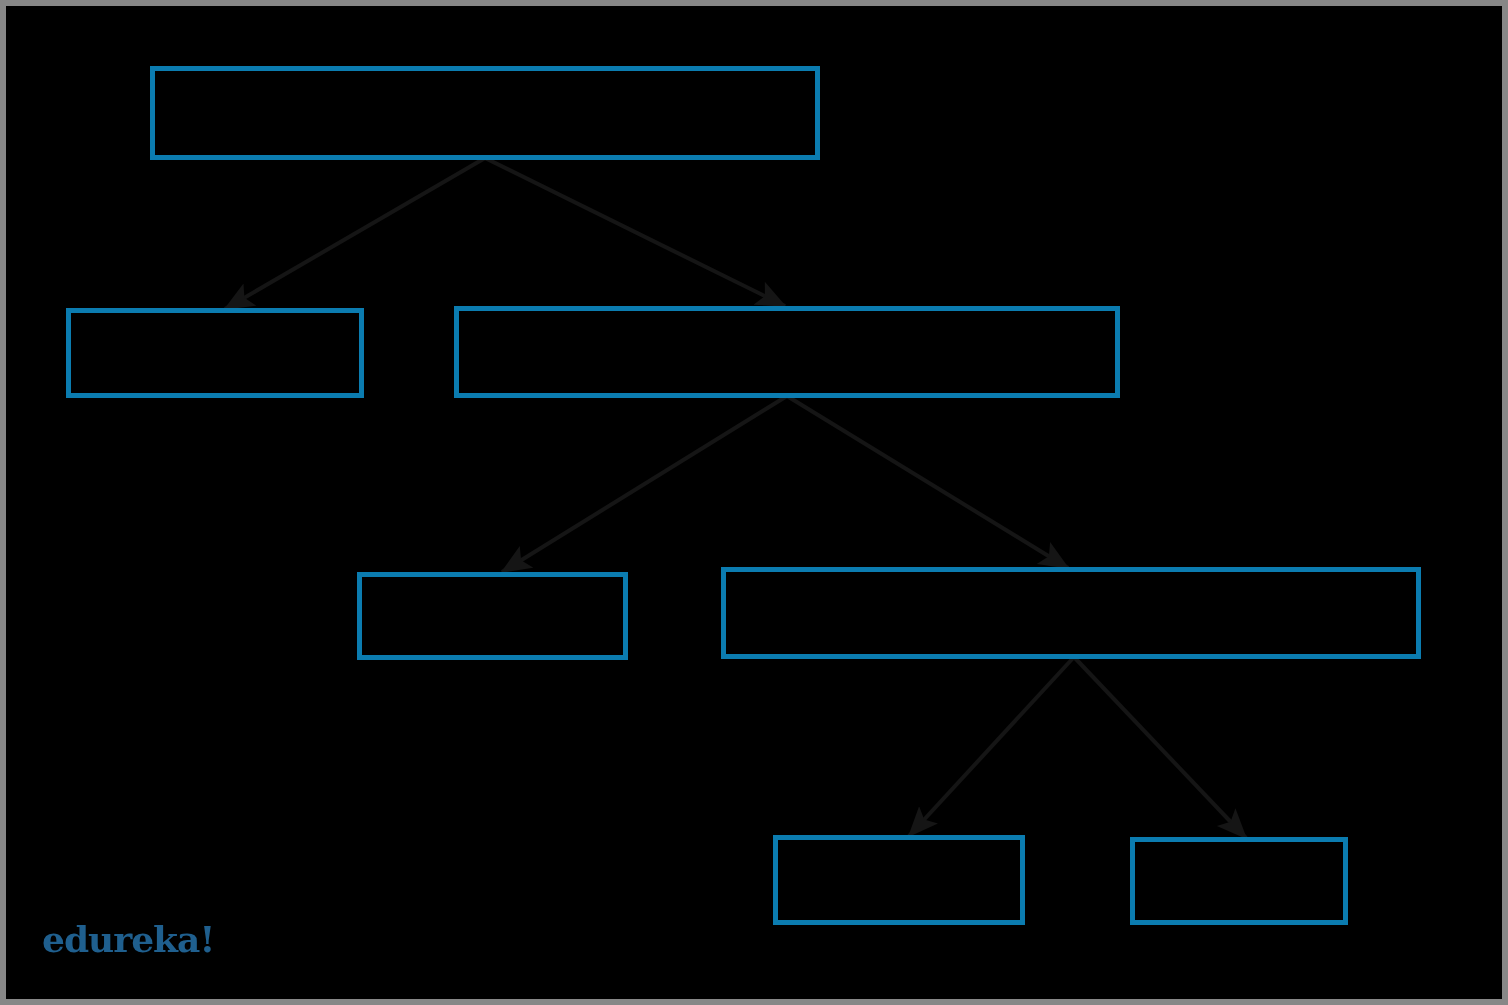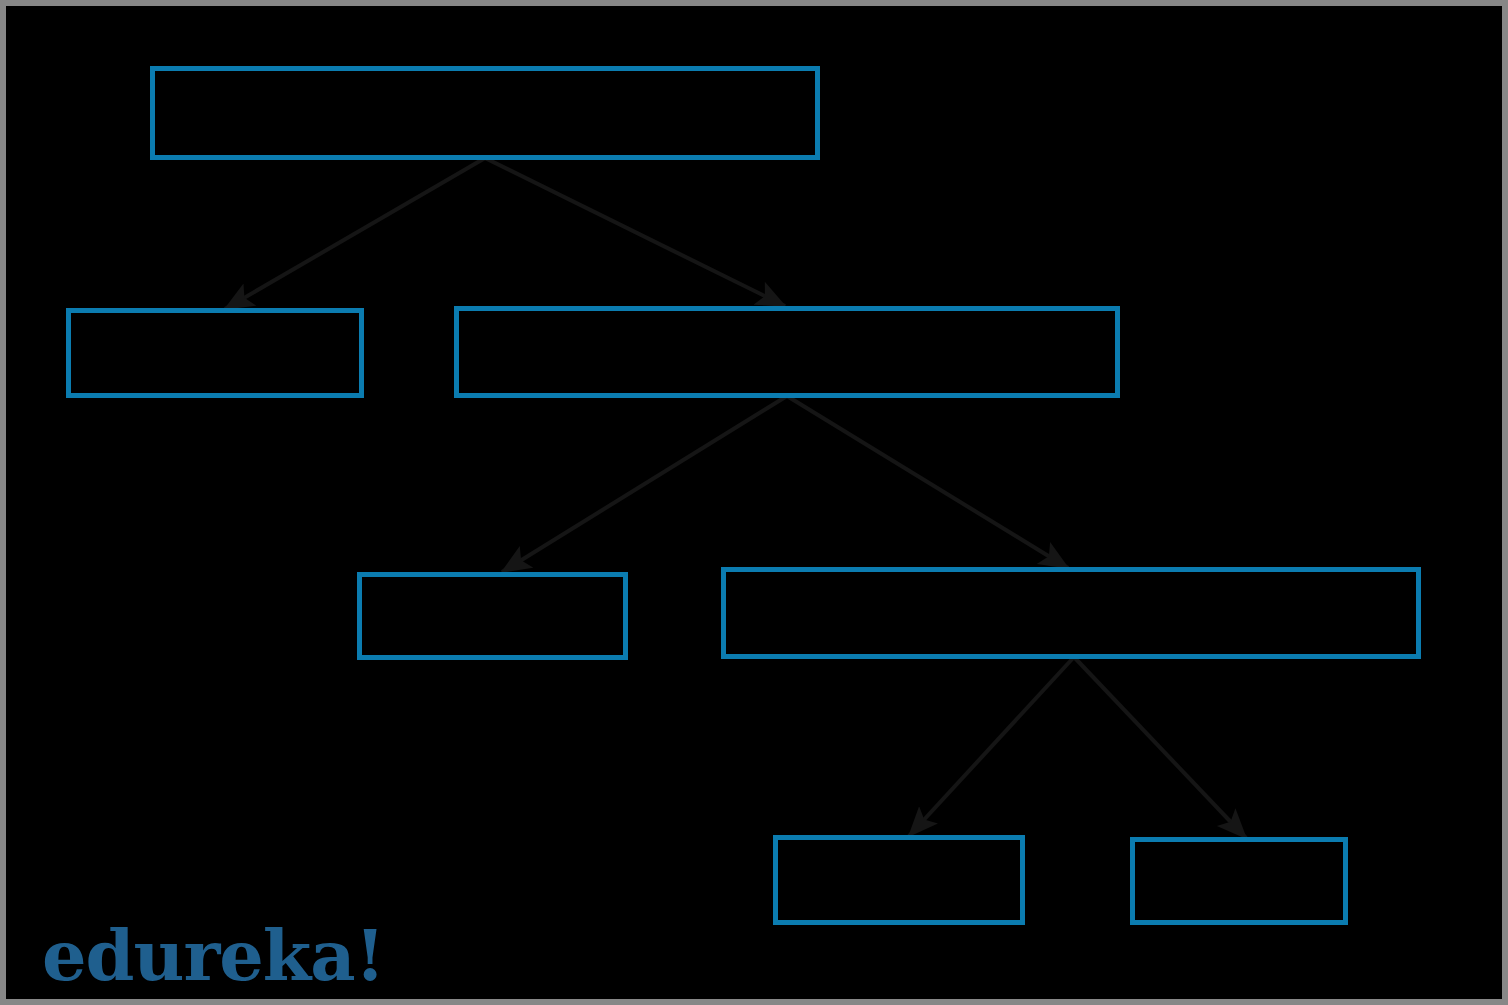--- a/index.html
+++ b/index.html
@@ -55,21 +55,21 @@
     width: 1496px;
     height: 993px;
     pointer-events: none;
   }
   #logo {
     position: absolute;
     left: 36px;
     top: 915px;
     font-family: "DejaVu Serif", "Liberation Serif", serif;
     font-weight: bold;
-    font-size: 70px;
+    font-size: 36px;
     letter-spacing: -1px;
     color: #1f5f8e;
     line-height: 1;
     user-select: none;
   }
 </style>
 </head>
 <body>
 
 <div id="frame">

